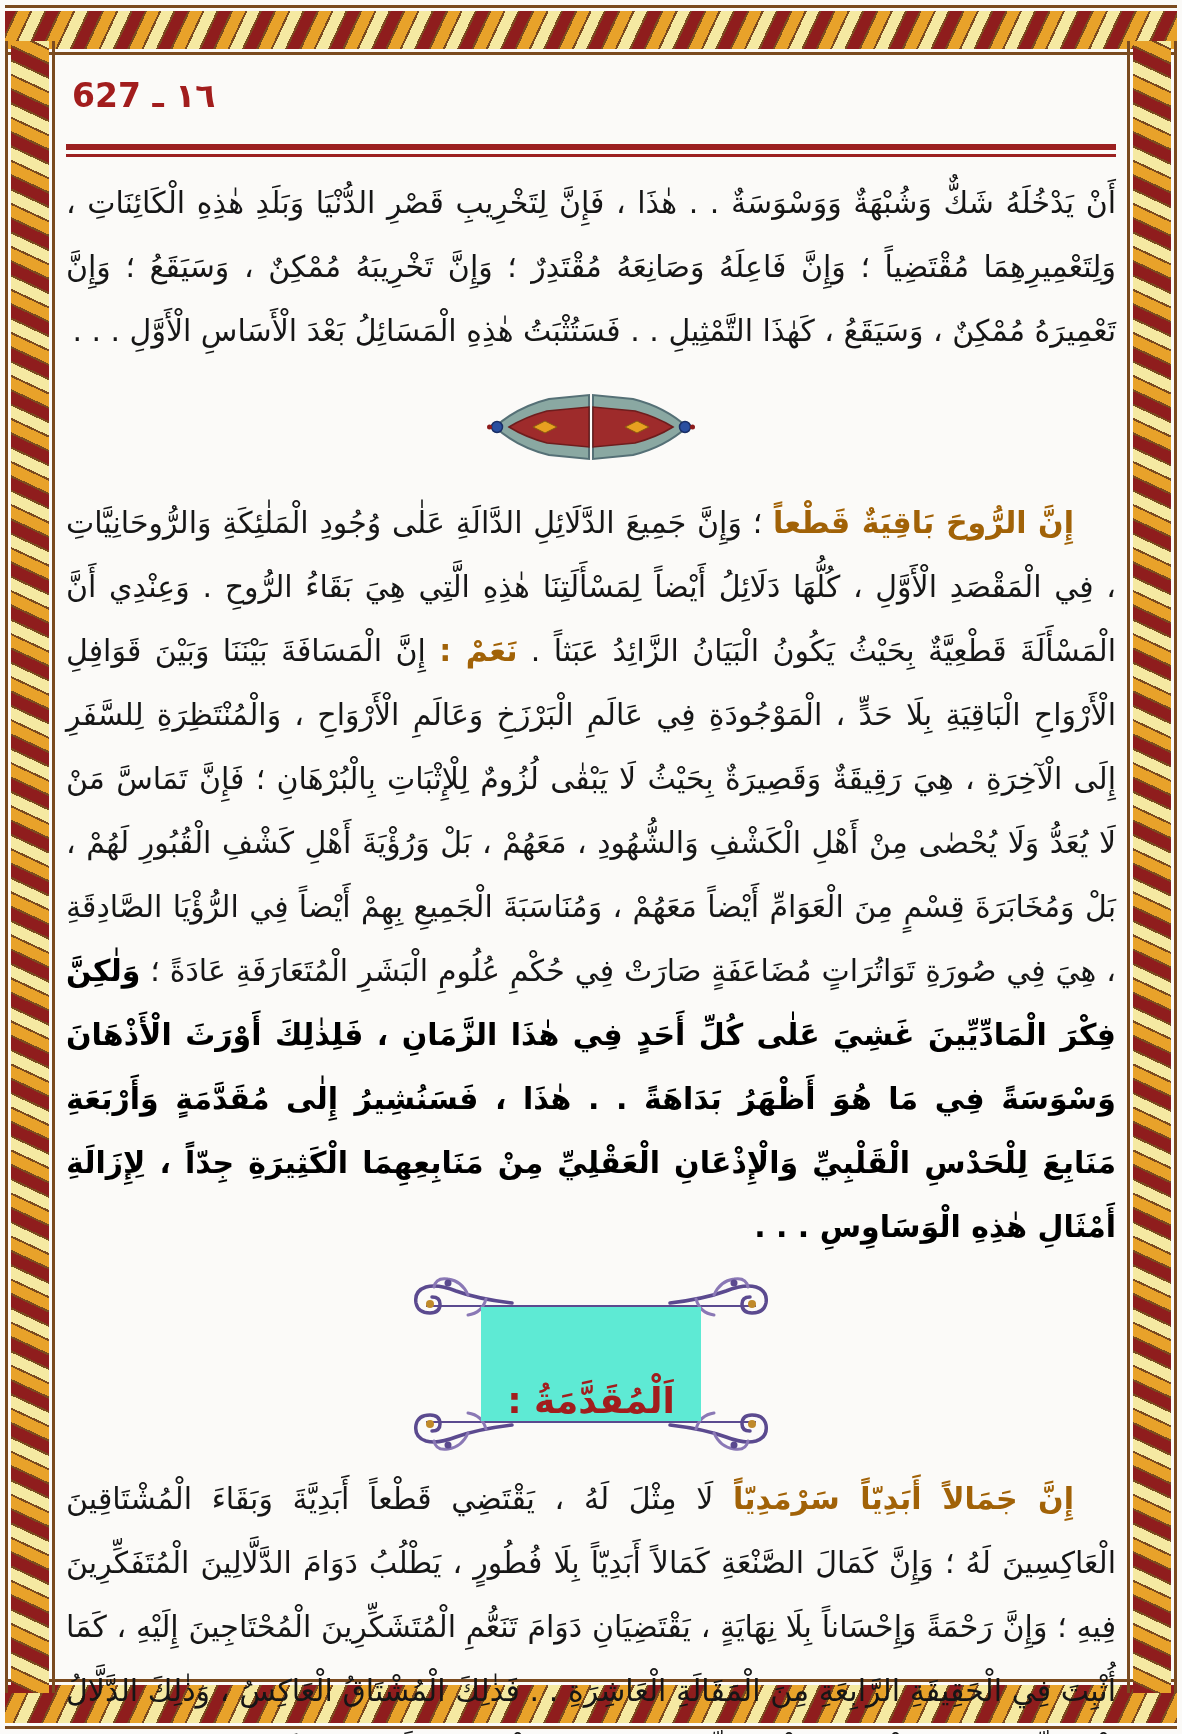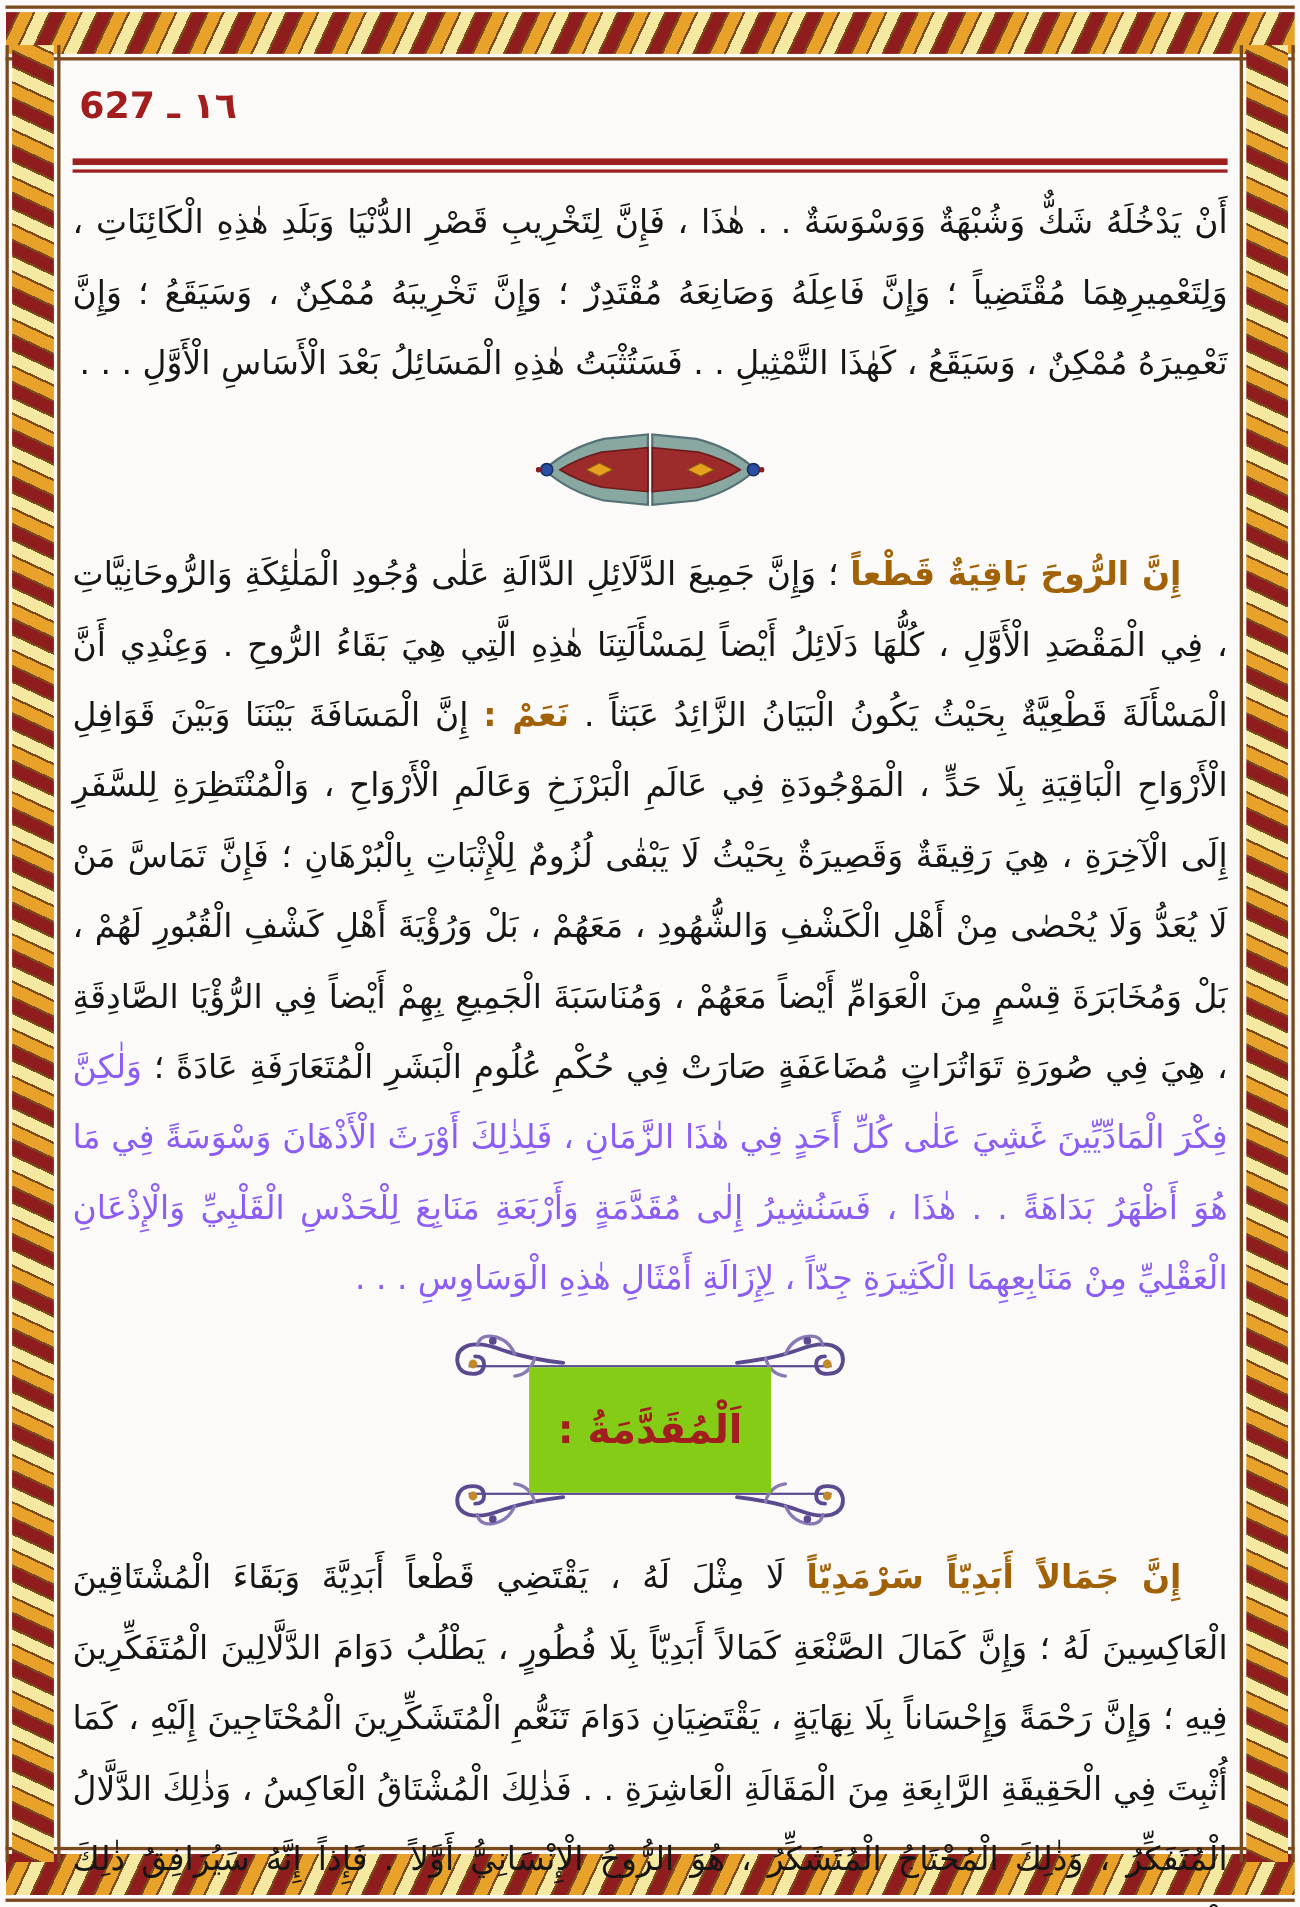--- a/index.html
+++ b/index.html
@@ -54,21 +54,21 @@
   }
 
   .para{
     direction:rtl;text-align:justify;text-justify:inter-word;
     font-size:30px;line-height:64px;color:#161616;
     margin:14px 0 0 0;
   }
   .para.indent{text-indent:42px;}
   .t-black{color:#161616;}
   .t-red{color:#a16207;font-weight:bold;}
-  .t-redbold{color:#8b5cf6;font-weight:normal;margin-left:31px;}
+  .t-redbold{color:#000000;font-weight:bold;margin-left:31px;}
 
   
   .sec1{
     margin:18px 0 2px 0;display:flex;align-items:center;justify-content:center;
     height:96px;position:relative;
   }
   .sec1-box{
     background:#fff;
     border:2px solid #8e4f5f;
     box-shadow:inset 0 0 0 3px #ffffff, inset 0 0 0 5px #6f93a0,
@@ -84,21 +84,21 @@
   .sec2{
     margin:16px auto 2px auto;position:relative;width:470px;height:178px;
   }
   .sec2-line{
     position:absolute;left:70px;right:70px;height:2px;background:#5b4a8f;
   }
   .sec2-line.top{top:30px;}
   .sec2-line.bottom{bottom:30px;}
   .sec2-box{
     position:absolute;left:125px;right:125px;top:32px;bottom:32px;
-    background:#84cc16;display:flex;align-items:center;justify-content:center;
+    background:#5eead4;display:flex;align-items:flex-end;justify-content:center;
   }
   .sec2-label{font-size:36px;font-weight:bold;color:#a21d1d;direction:rtl;}
   .curl{position:absolute;width:110px;height:70px;}
   .curl.tl{left:52px;top:-2px;}
   .curl.tr{right:52px;top:-2px;transform:scaleX(-1);}
   .curl.bl{left:52px;bottom:-2px;transform:scaleY(-1);}
   .curl.br{right:52px;bottom:-2px;transform:scale(-1,-1);}
 </style>
 </head>
 <body>

